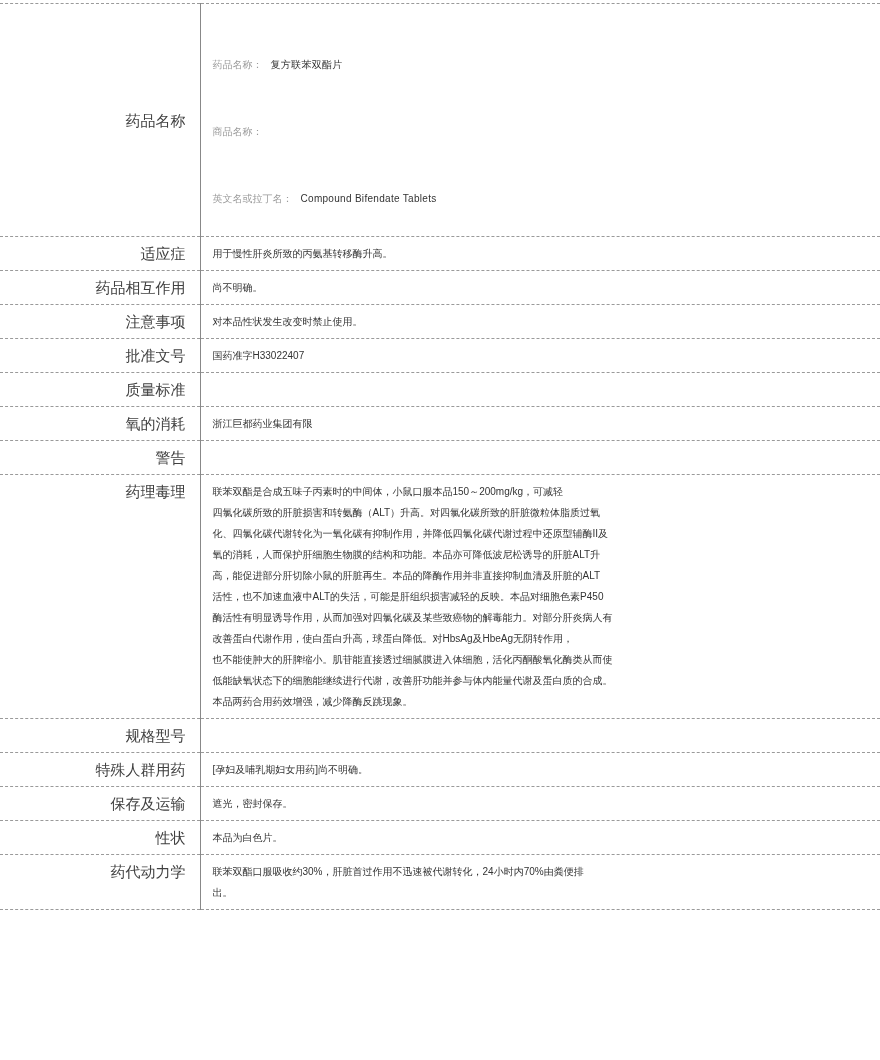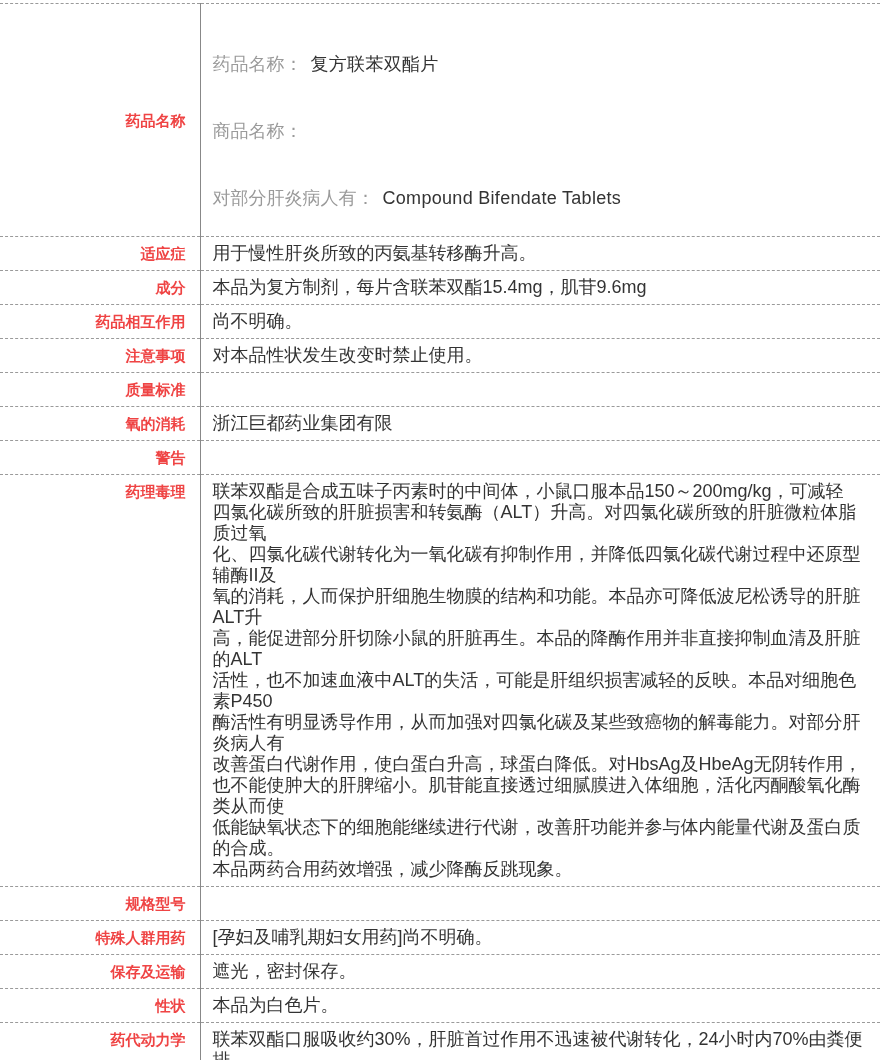--- a/index.html
+++ b/index.html
@@ -22,27 +22,27 @@
   }
   .drug-table tr:last-child td {
     border-bottom: 1px dashed #9a9a9a;
   }
   .label-cell {
     width: 200px;
     border-right: 1px solid #888888;
     text-align: right;
     padding: 6px 14px 6px 0;
     font-size: 15px;
-    font-weight: bold;
-    color: #ef4444;
+    font-weight: normal;
+    color: #404040;
     line-height: 21px;
   }
   .content-cell {
     padding: 6px 14px 6px 12px;
-    font-size: 18px;
+    font-size: 10px;
     color: #333333;
     line-height: 21px;
     white-space: pre-line;
   }
   .name-row .label-cell,
   .name-row .content-cell {
     vertical-align: middle;
   }
   .name-row .content-cell {
     padding-top: 5px;
@@ -70,39 +70,39 @@
       <tr class="row name-row">
         <td class="label-cell">药品名称</td>
         <td class="content-cell">
           <div class="field-line">
             <span class="field-key">药品名称：</span><span class="field-value">复方联苯双酯片</span>
           </div>
           <div class="field-line">
             <span class="field-key">商品名称：</span><span class="field-value"></span>
           </div>
           <div class="field-line">
-            <span class="field-key">对部分肝炎病人有：</span><span class="field-value">Compound Bifendate Tablets</span>
+            <span class="field-key">英文名或拉丁名：</span><span class="field-value">Compound Bifendate Tablets</span>
           </div>
         </td>
       </tr>
       <tr class="row">
         <td class="label-cell">适应症</td>
         <td class="content-cell">用于慢性肝炎所致的丙氨基转移酶升高。</td>
       </tr>
       <tr class="row">
-        <td class="label-cell">成分</td>
-        <td class="content-cell">本品为复方制剂，每片含联苯双酯15.4mg，肌苷9.6mg</td>
-      </tr>
-      <tr class="row">
         <td class="label-cell">药品相互作用</td>
         <td class="content-cell">尚不明确。</td>
       </tr>
       <tr class="row">
         <td class="label-cell">注意事项</td>
         <td class="content-cell">对本品性状发生改变时禁止使用。</td>
+      </tr>
+      <tr class="row">
+        <td class="label-cell">批准文号</td>
+        <td class="content-cell">国药准字H33022407</td>
       </tr>
       <tr class="row">
         <td class="label-cell">质量标准</td>
         <td class="content-cell"></td>
       </tr>
       <tr class="row">
         <td class="label-cell">氧的消耗</td>
         <td class="content-cell">浙江巨都药业集团有限</td>
       </tr>
       <tr class="row">

